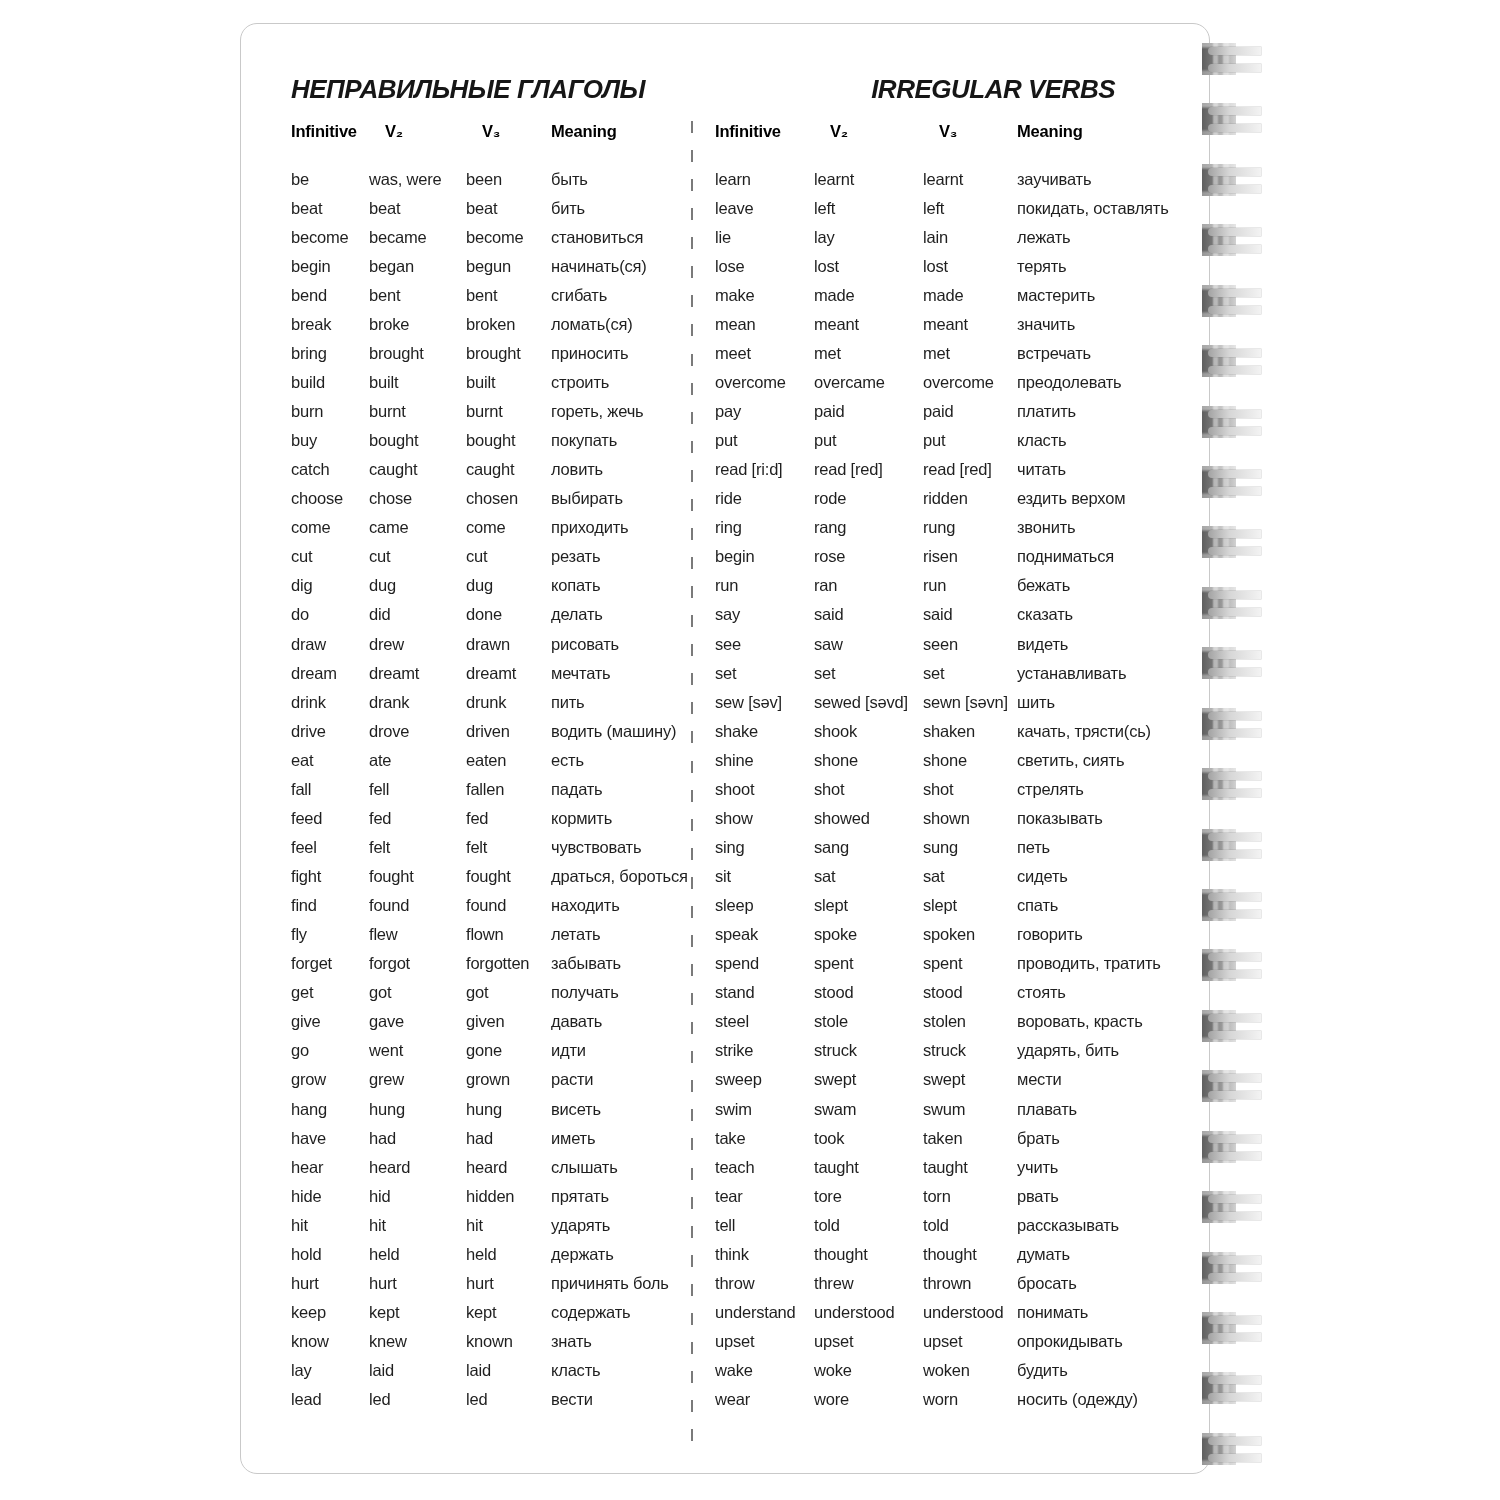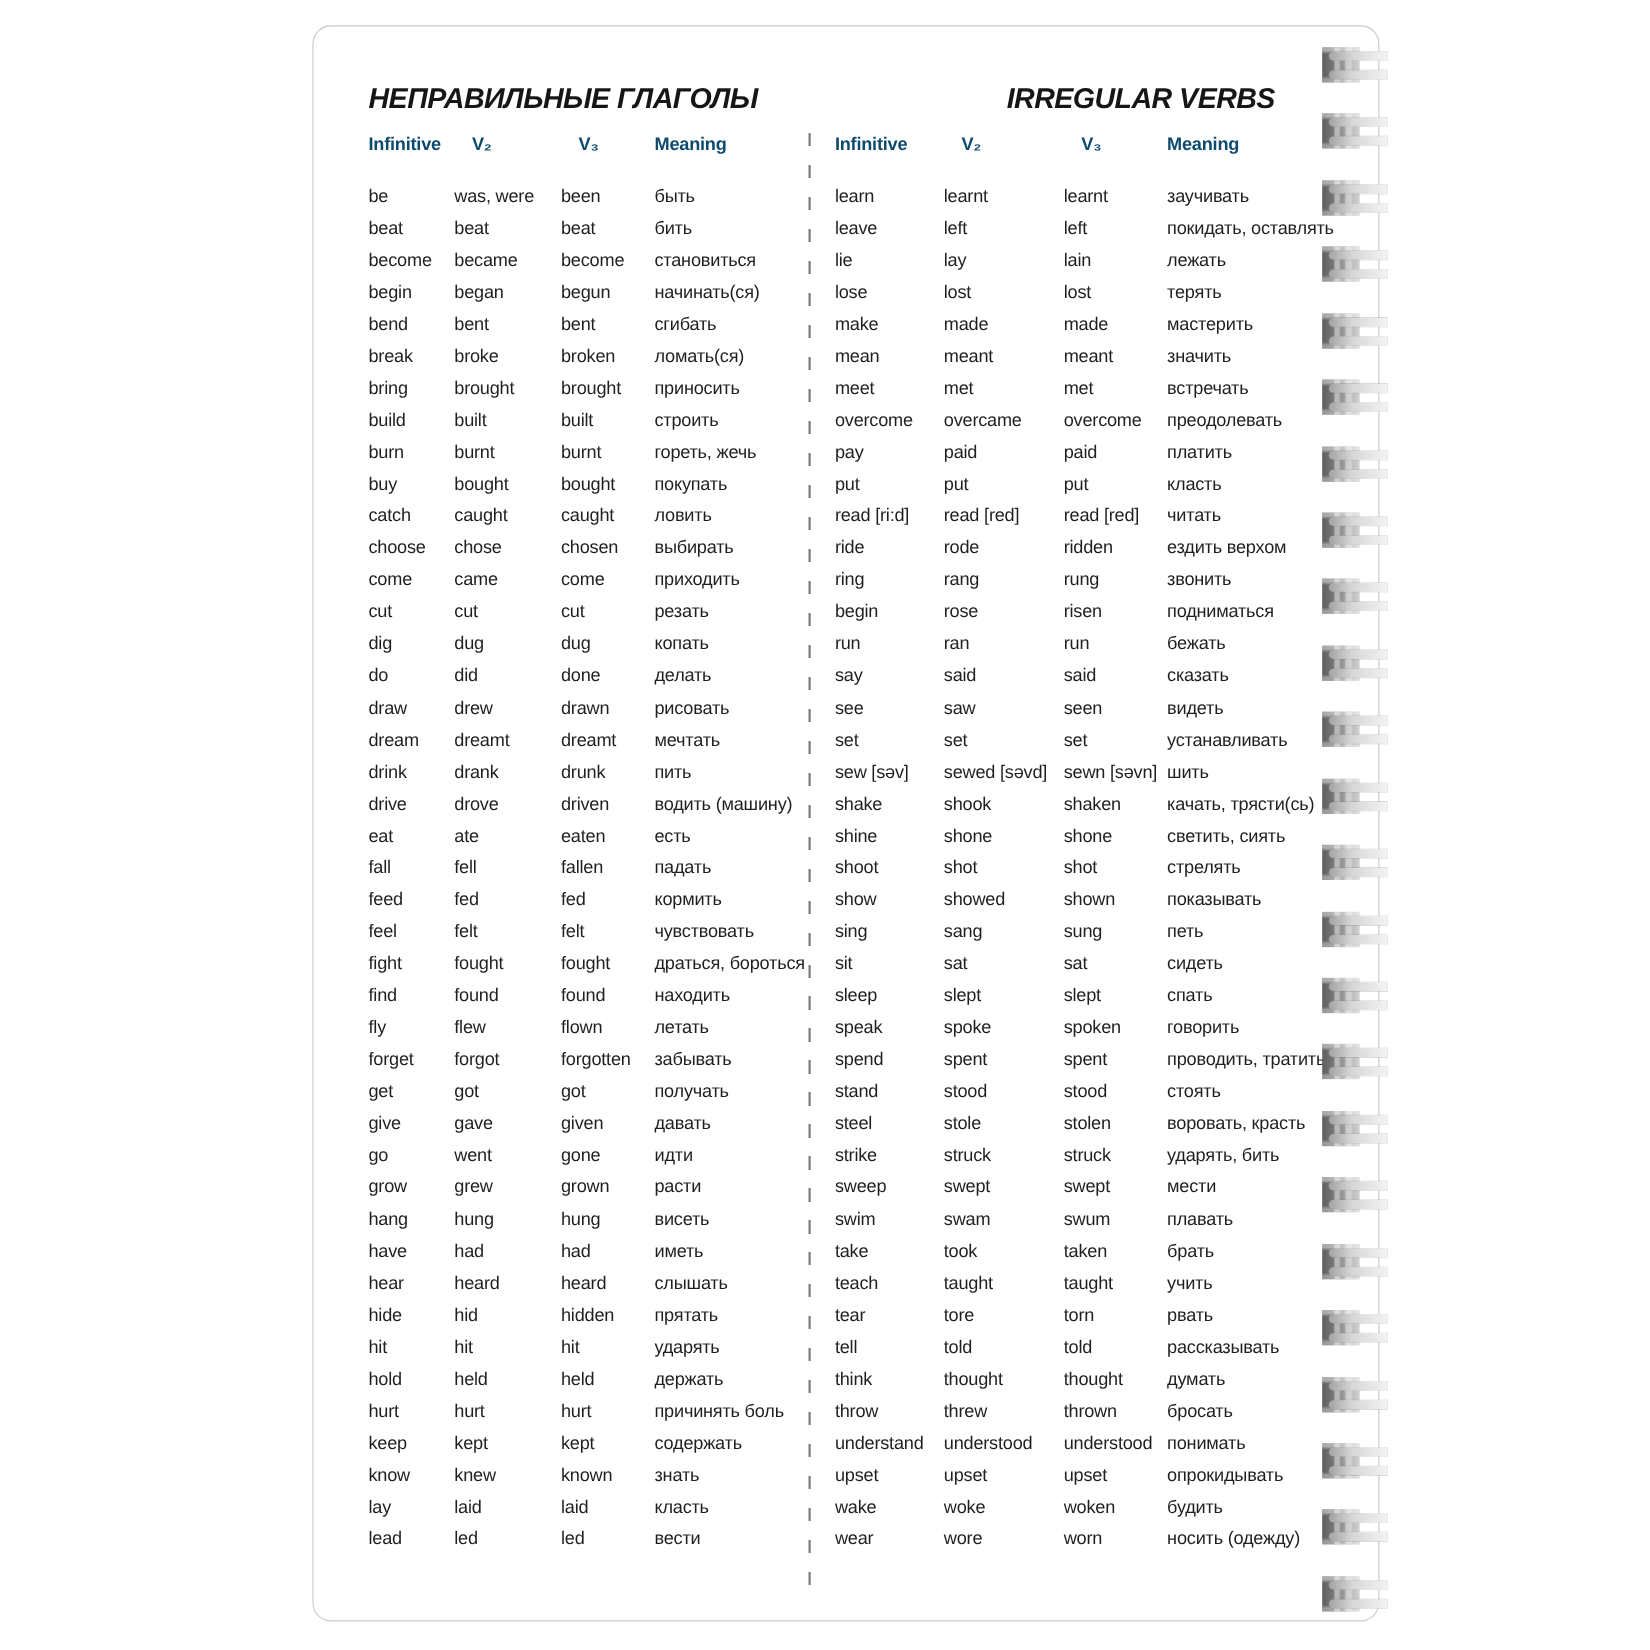--- a/index.html
+++ b/index.html
@@ -5,21 +5,21 @@
   html,body{margin:0;padding:0;background:#ffffff;}
   body{
     position:relative;width:1500px;height:1500px;overflow:hidden;
     font-family:"Liberation Sans","DejaVu Sans",sans-serif;
     color:#1f1f1f;
   }
   
   .page{
     position:absolute;left:240px;top:23px;width:970px;height:1451px;
     box-sizing:border-box;background:#ffffff;
-    border:1px solid #c9c9c9;border-radius:17px;margin-left:44px;
+    border:1px solid #c9c9c9;border-radius:17px;
   }
   .title{
     position:absolute;top:49px;height:32px;line-height:32px;
     font-size:26px;font-weight:700;font-style:italic;
     letter-spacing:-0.5px;white-space:nowrap;color:#161616;
   }
   .title-ru{left:50px;}
   .title-en{right:94px;}
   
   .half{position:absolute;top:96px;}
@@ -27,21 +27,21 @@
   .half-right{left:474px;width:500px;--cols:99px 109px 94px 1fr;}
   .vrow{
     display:grid;grid-template-columns:var(--cols);
     height:29.07px;align-items:center;
   }
   .vrow.hdr{height:44px;align-items:start;}
   .vcell{
     font-size:16.5px;letter-spacing:-0.2px;white-space:nowrap;
     overflow:visible;line-height:22px;
   }
-  .hdr .vcell{font-weight:700;color:#0c4a6e;}
+  .hdr .vcell{font-weight:700;color:#000000;}
   .hdr .vcell:nth-child(2),
   .hdr .vcell:nth-child(3){text-indent:16px;}
   
   .divider{
     position:absolute;left:450px;top:97px;width:2px;height:1332px;
     background:repeating-linear-gradient(
       to bottom,#7a7a7a 0px,#7a7a7a 12px,transparent 12px,transparent 29.07px);
   }
   
   .binding{position:absolute;left:0;top:0;width:1500px;height:1500px;pointer-events:none;}

